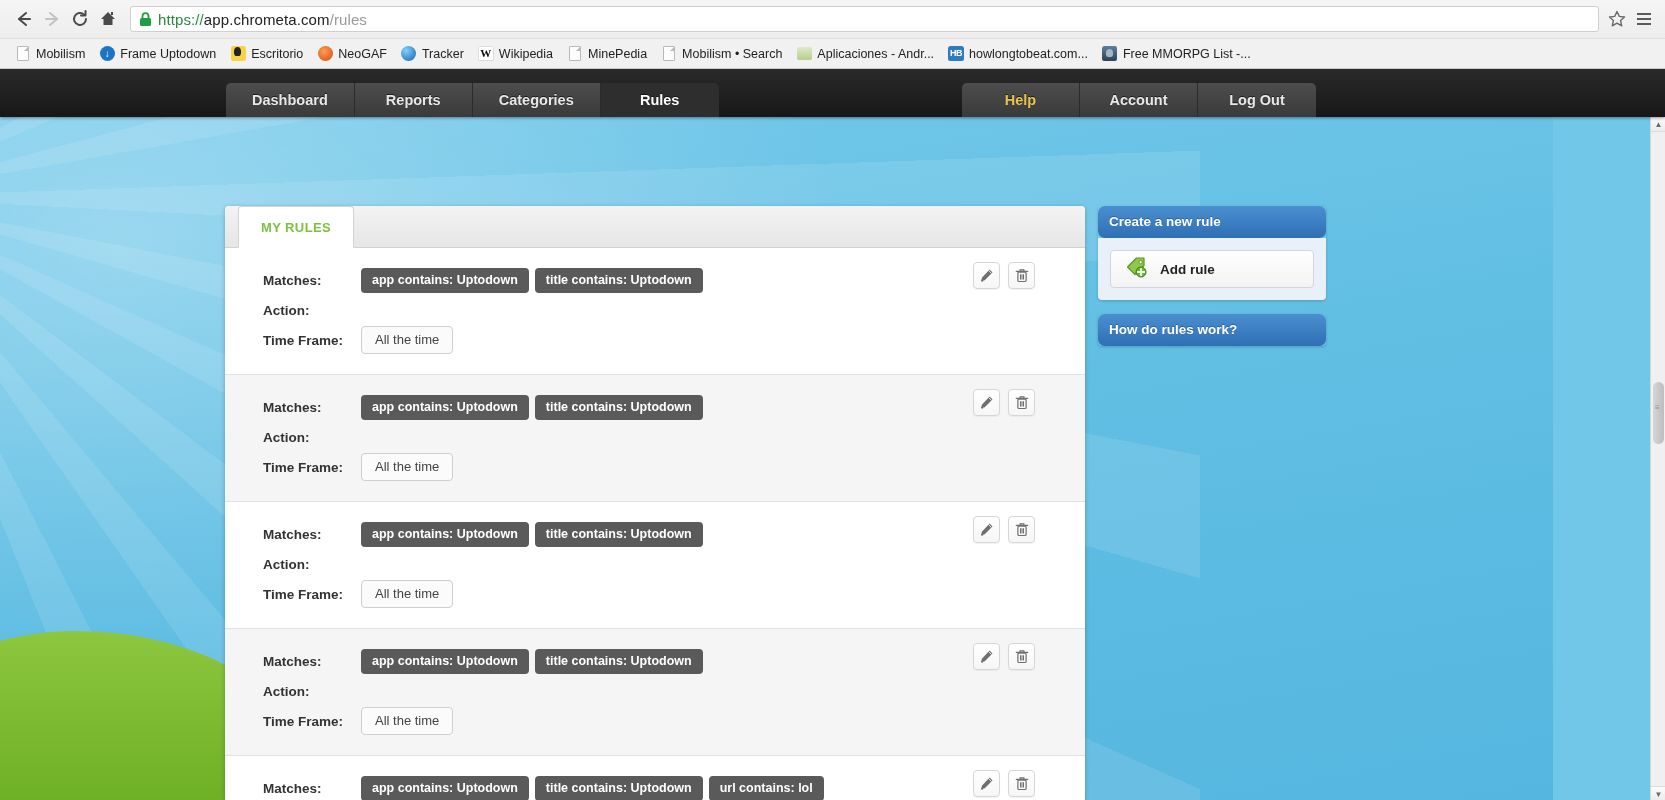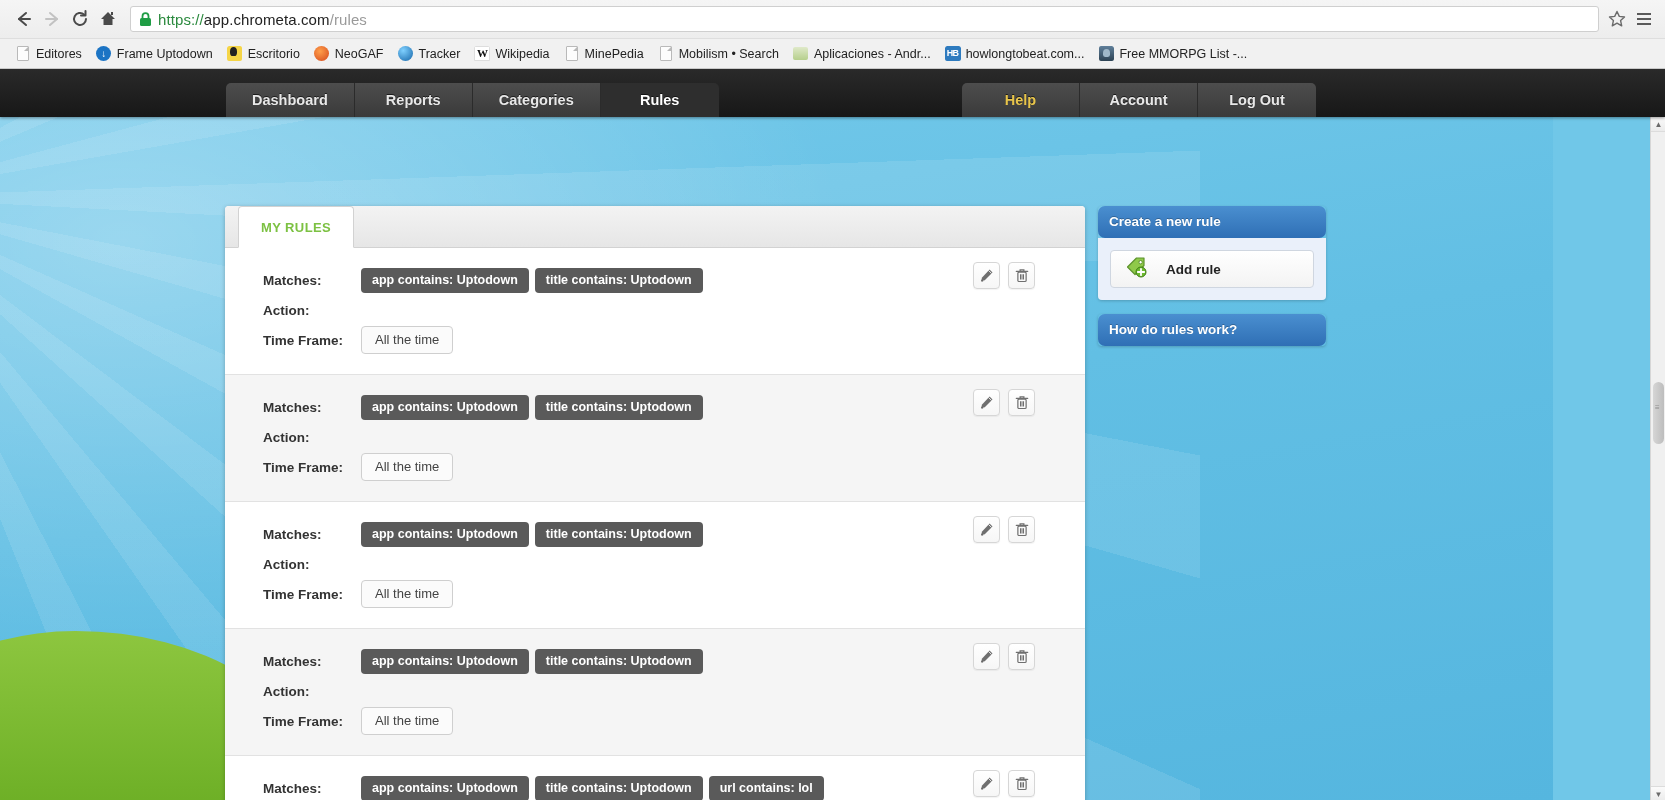--- a/index.html
+++ b/index.html
@@ -331,21 +331,21 @@
     padding: 12px;
   }
   .add-rule-btn {
     background: linear-gradient(#ffffff,#f3f3f3);
     border: 1px solid #cfd6e0;
     border-radius: 4px;
     height: 38px;
     display: flex;
     align-items: center;
     padding: 0 14px;
-    gap: 19px;
+    gap: 13px;
   }
   .add-rule-label {
     font-size: 13.5px;
     font-weight: bold;
     color: #222;
   }
   .panel-text {
     font-size: 13px;
     line-height: 1.55;
     color: #3b3b3b;
@@ -439,21 +439,21 @@
           <rect x="2" y="13" width="14" height="2" fill="#5a5a5a"></rect>
         </svg>
     </div>
   </div>
 
   <div class="bookmarks-row" id="bookmarks-bar">
       <div class="bm">
         <span class="bm-ico">
           <span class="ico-doc"></span>
         </span>
-        <span class="bm-label">Editores</span>
+        <span class="bm-label">Mobilism</span>
       </div>
       <div class="bm">
         <span class="bm-ico">
           <span class="ico-circle-blue">↓</span>
         </span>
         <span class="bm-label">Frame Uptodown</span>
       </div>
       <div class="bm">
         <span class="bm-ico">
           <span class="ico-escritorio"></span>

